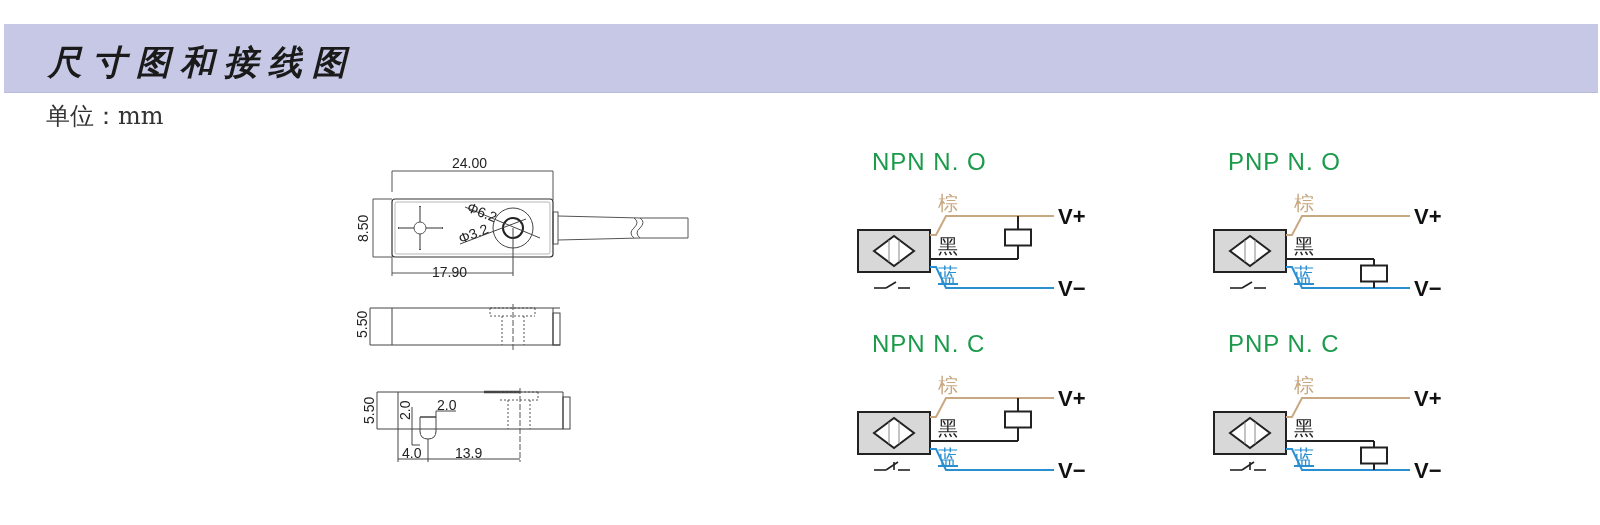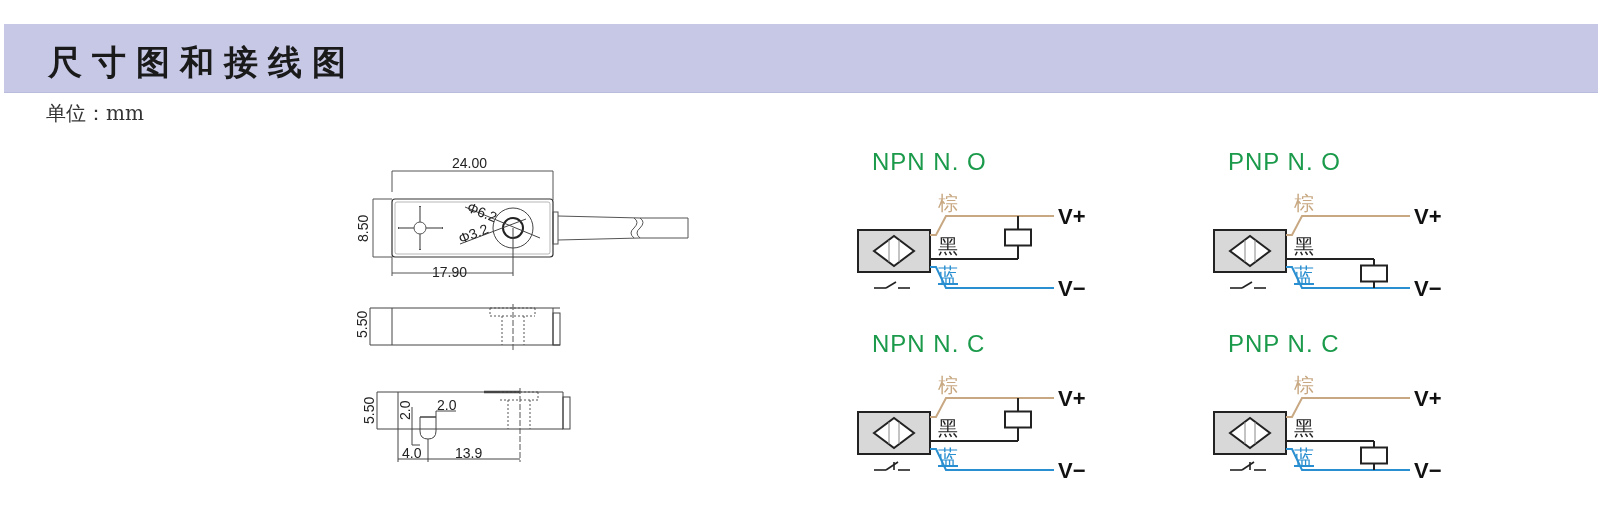--- a/index.html
+++ b/index.html
@@ -1,22 +1,22 @@
 <!DOCTYPE html>
 <html><head>
 <meta charset="utf-8">
 <style>
   html, body { margin: 0; padding: 0; background: #ffffff; }
   body { width: 1600px; height: 525px; position: relative; overflow: hidden;
          font-family: "Liberation Sans", "DejaVu Sans", sans-serif; }
   .header-bar { position: absolute; left: 4px; top: 24px; width: 1594px; height: 68px;
                 background: #c6c8e6; border-bottom: 1px solid #b9bcdc; }
   .header-title { position: absolute; left: 48px; top: 40px; font-size: 34px; font-weight: bold;
-                  letter-spacing: 10px; color: #1a1a1a; font-family: "DejaVu Sans", sans-serif; }
-  .unit-label { position: absolute; left: 46px; top: 100px; font-size: 20px; color: #333;
+                  letter-spacing: 10px; color: #1a1a1a; font-family: "DejaVu Sans", sans-serif; font-style: italic; }
+  .unit-label { position: absolute; left: 46px; top: 100px; font-size: 24px; color: #333;
                 font-family: "DejaVu Serif", serif; }
   svg.drawing { position: absolute; left: 0; top: 0; }
   .dim { font-family: "Liberation Sans", sans-serif; font-size: 14px; fill: #222; }
   .wtitle { font-family: "Liberation Sans", sans-serif; font-size: 24px; fill: #1a9a4a; letter-spacing: 1px; }
   .vlabel { font-family: "Liberation Sans", sans-serif; font-size: 22px; font-weight: bold; fill: #111; }
   .wire-cn { font-family: "DejaVu Sans", sans-serif; font-size: 20px; }
 </style>
 </head>
 <body>
 

